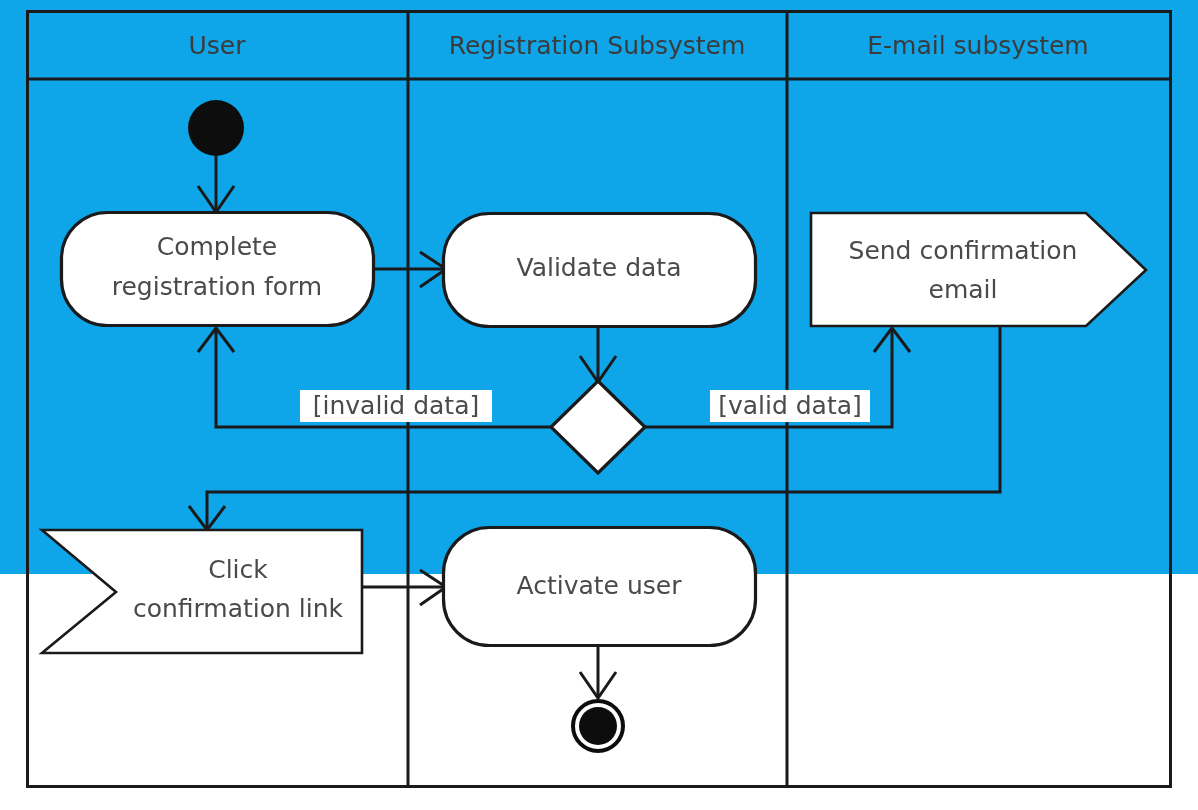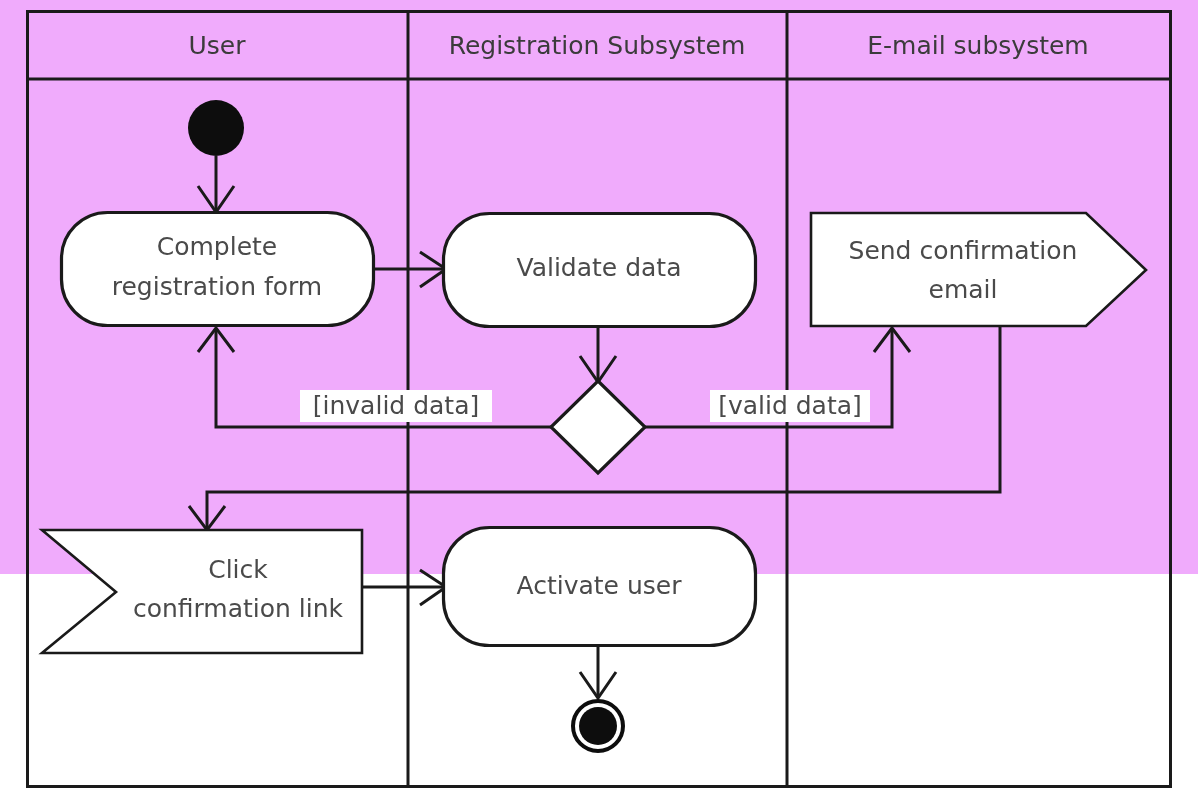--- a/index.html
+++ b/index.html
@@ -10,21 +10,21 @@
   body {
     width: 1198px;
     height: 810px;
     font-family: "DejaVu Sans", sans-serif;
     overflow: hidden;
   }
   #diagram-root {
     position: relative;
     width: 1198px;
     height: 574px;
-    background: #f0abfc;
+    background: #0ea5e9;
   }
   svg#activity-diagram {
     display: block;
     width: 1198px;
     height: 810px;
   }
   .lane-label {
     font-family: "DejaVu Sans", sans-serif;
     font-size: 25px;
     fill: #3b3b3b;

